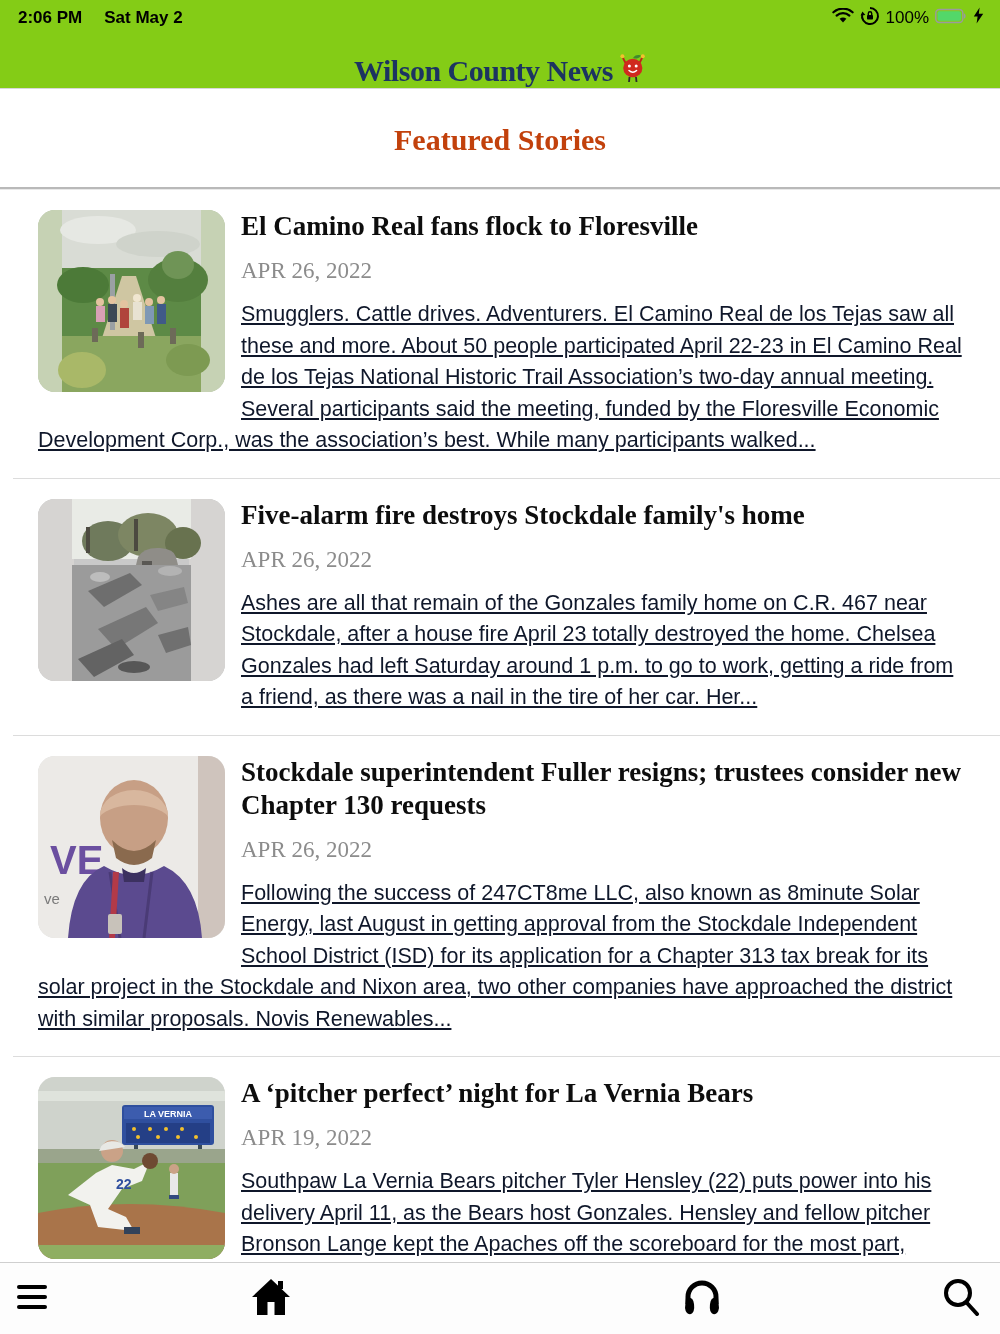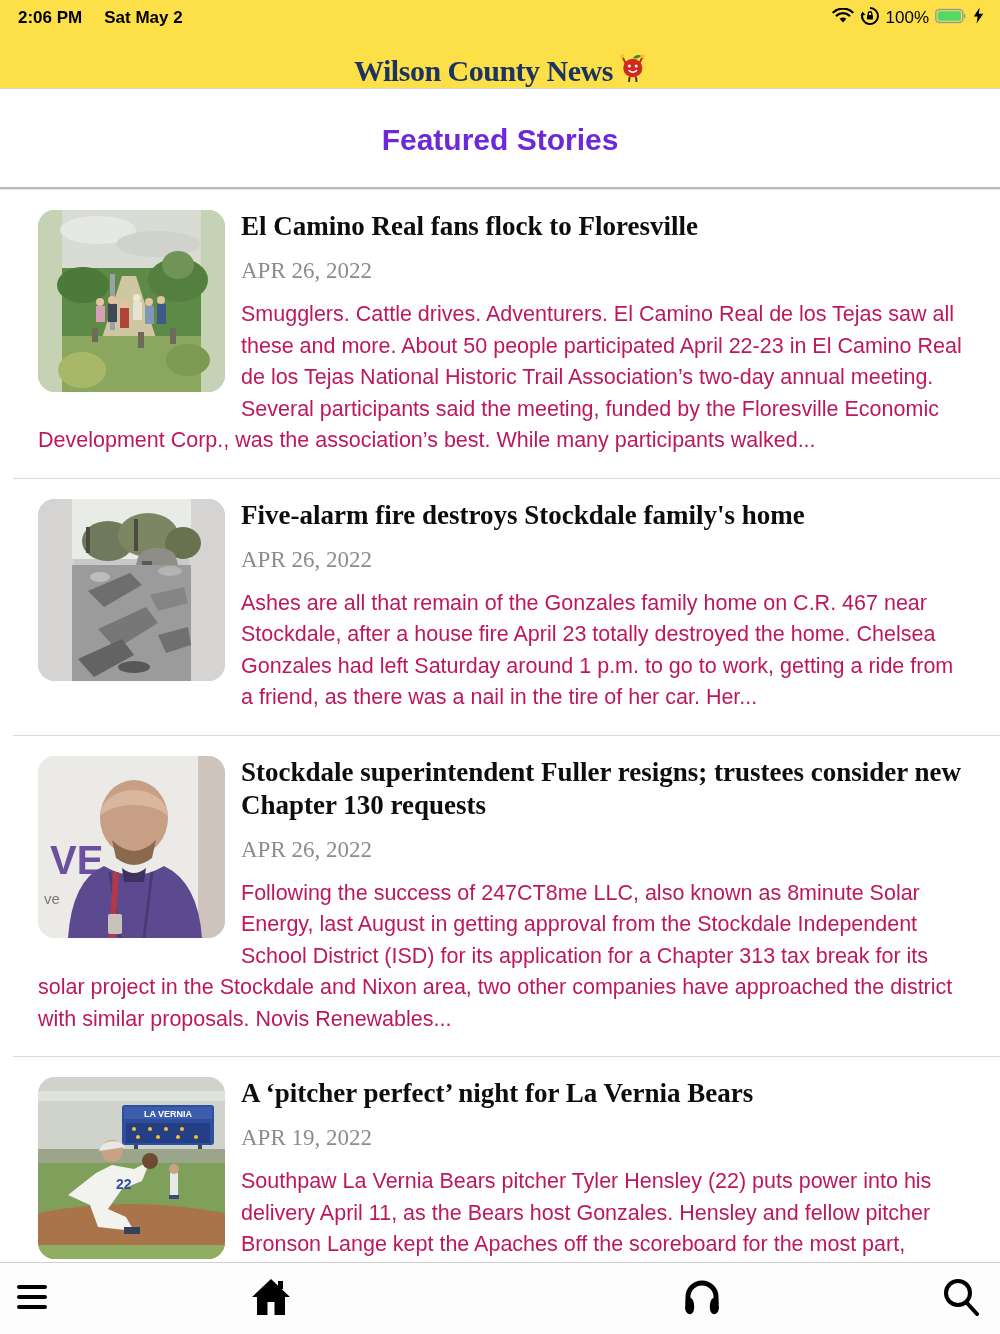--- a/index.html
+++ b/index.html
@@ -5,43 +5,43 @@
   * { box-sizing: border-box; margin: 0; padding: 0; }
   html,body { width:1000px; height:1334px; }
   body {
     font-family: "Liberation Sans", sans-serif;
     background: #ffffff;
     position: relative;
     overflow: hidden;
     color: #111;
   }
   
-  .top-chrome { background:#fde047; border-bottom:1px solid #d8d8d8; }
+  .top-chrome { background:#84cc16; border-bottom:1px solid #d8d8d8; }
   .status-bar {
     height: 32px;
     display: flex; align-items: center; justify-content: space-between;
     padding: 4px 16px 0 18px;
     font-size: 17px; font-weight: 700; color:#000;
   }
   .sb-left { display:flex; align-items:center; gap:22px; }
   .sb-right { display:flex; align-items:center; gap:6px; font-weight:400; }
   .sb-right .pct { font-size:17px; }
   .app-header {
     height: 56px;
     display:flex; align-items:flex-end; justify-content:center; gap:7px;
   }
   .app-title {
     font-family:"Liberation Serif", serif;
     font-weight:700; font-size:30px; letter-spacing:-0.5px;
     color:#1c3461;
   }
   
   .page-title {
-    font-family:Liberation Sans, sans-serif;
-    font-weight:700; font-size:30px; color:#6d28d9;
+    font-family:Liberation Serif, serif;
+    font-weight:700; font-size:30px; color:#c2410c;
     text-align:center; padding:34px 0 30px;
   }
   .section-divider { height:3px; background:#b9b9b9; border-bottom:1px solid #e9e9e9; }
   
   .article { padding:17px 35px 21px 38px; }
   .article::after { content:""; display:block; clear:both; }
   .article-divider { border-top:1px solid #dcdcdc; margin-left:13px; }
   .thumb {
     float:left; width:187px; height:182px;
     margin:3px 16px 6px 0;
@@ -52,21 +52,21 @@
     font-family:"Liberation Serif", serif;
     font-weight:700; font-size:27px; line-height:33px; color:#0d0d0d;
     margin-top:3px;
     padding-left:17px;
   }
   .date {
     font-family:"Liberation Serif", serif;
     font-size:23px; color:#8c8c8c;
     margin:15px 0 15px;
   }
-  .excerpt { font-size:21.5px; line-height:31.5px; color:#be185d; }
+  .excerpt { font-size:21.5px; line-height:31.5px; color:#0f172a;text-decoration:underline; }
   
   .toolbar {
     position:absolute; left:0; bottom:0; width:1000px; height:72px;
     background:#fdfdfd; border-top:1px solid #cfcfcf;
   }
   .tb-icon { position:absolute; top:50%; transform:translateY(-50%); cursor:pointer; }
   .tb-menu { left:17px; }
   .tb-home { left:251px; }
   .tb-headphones { left:683px; }
   .tb-search { right:20px; }

